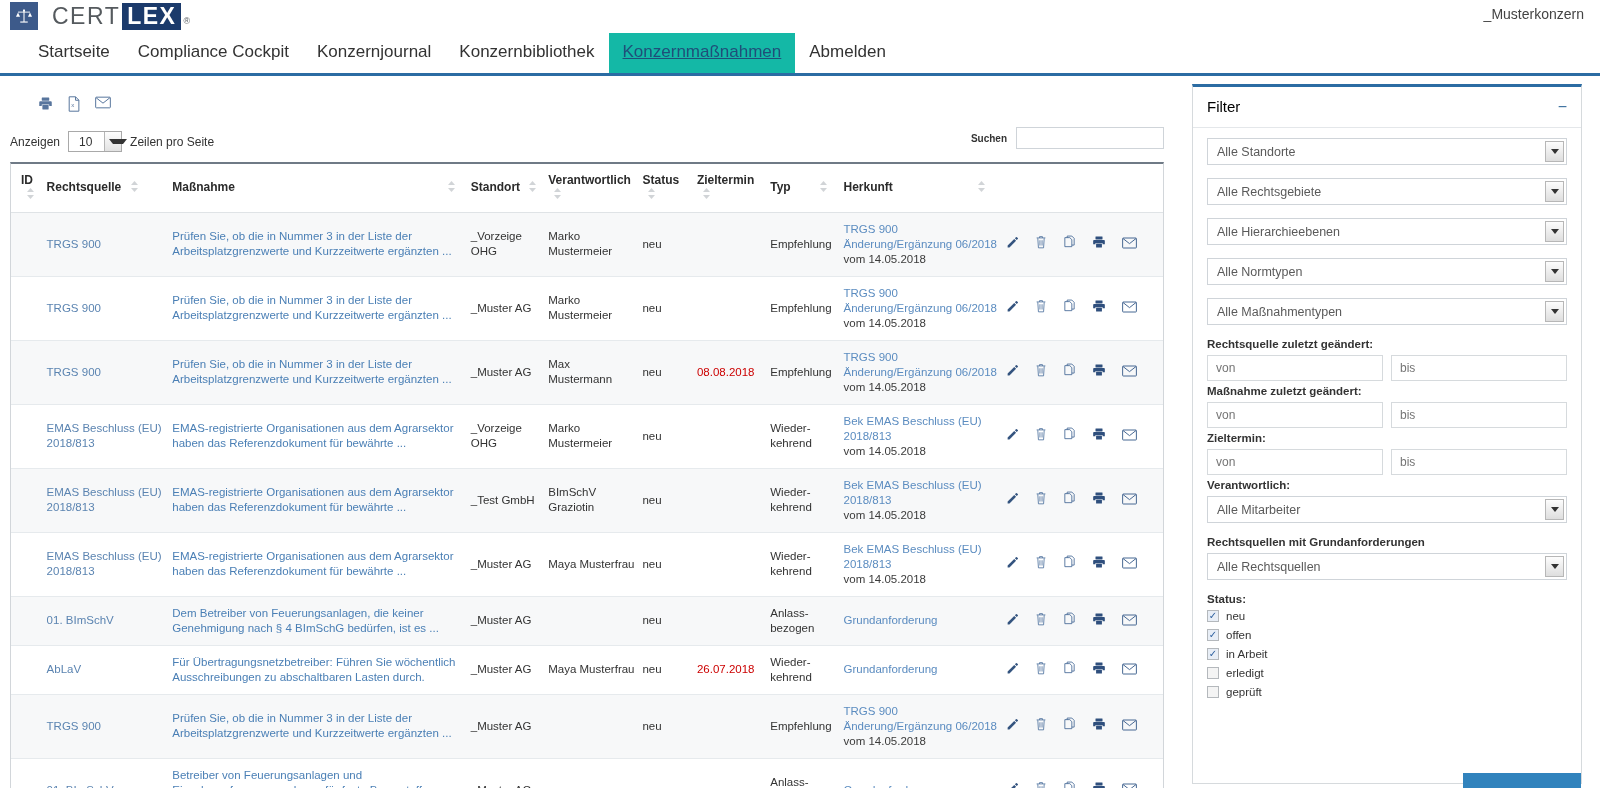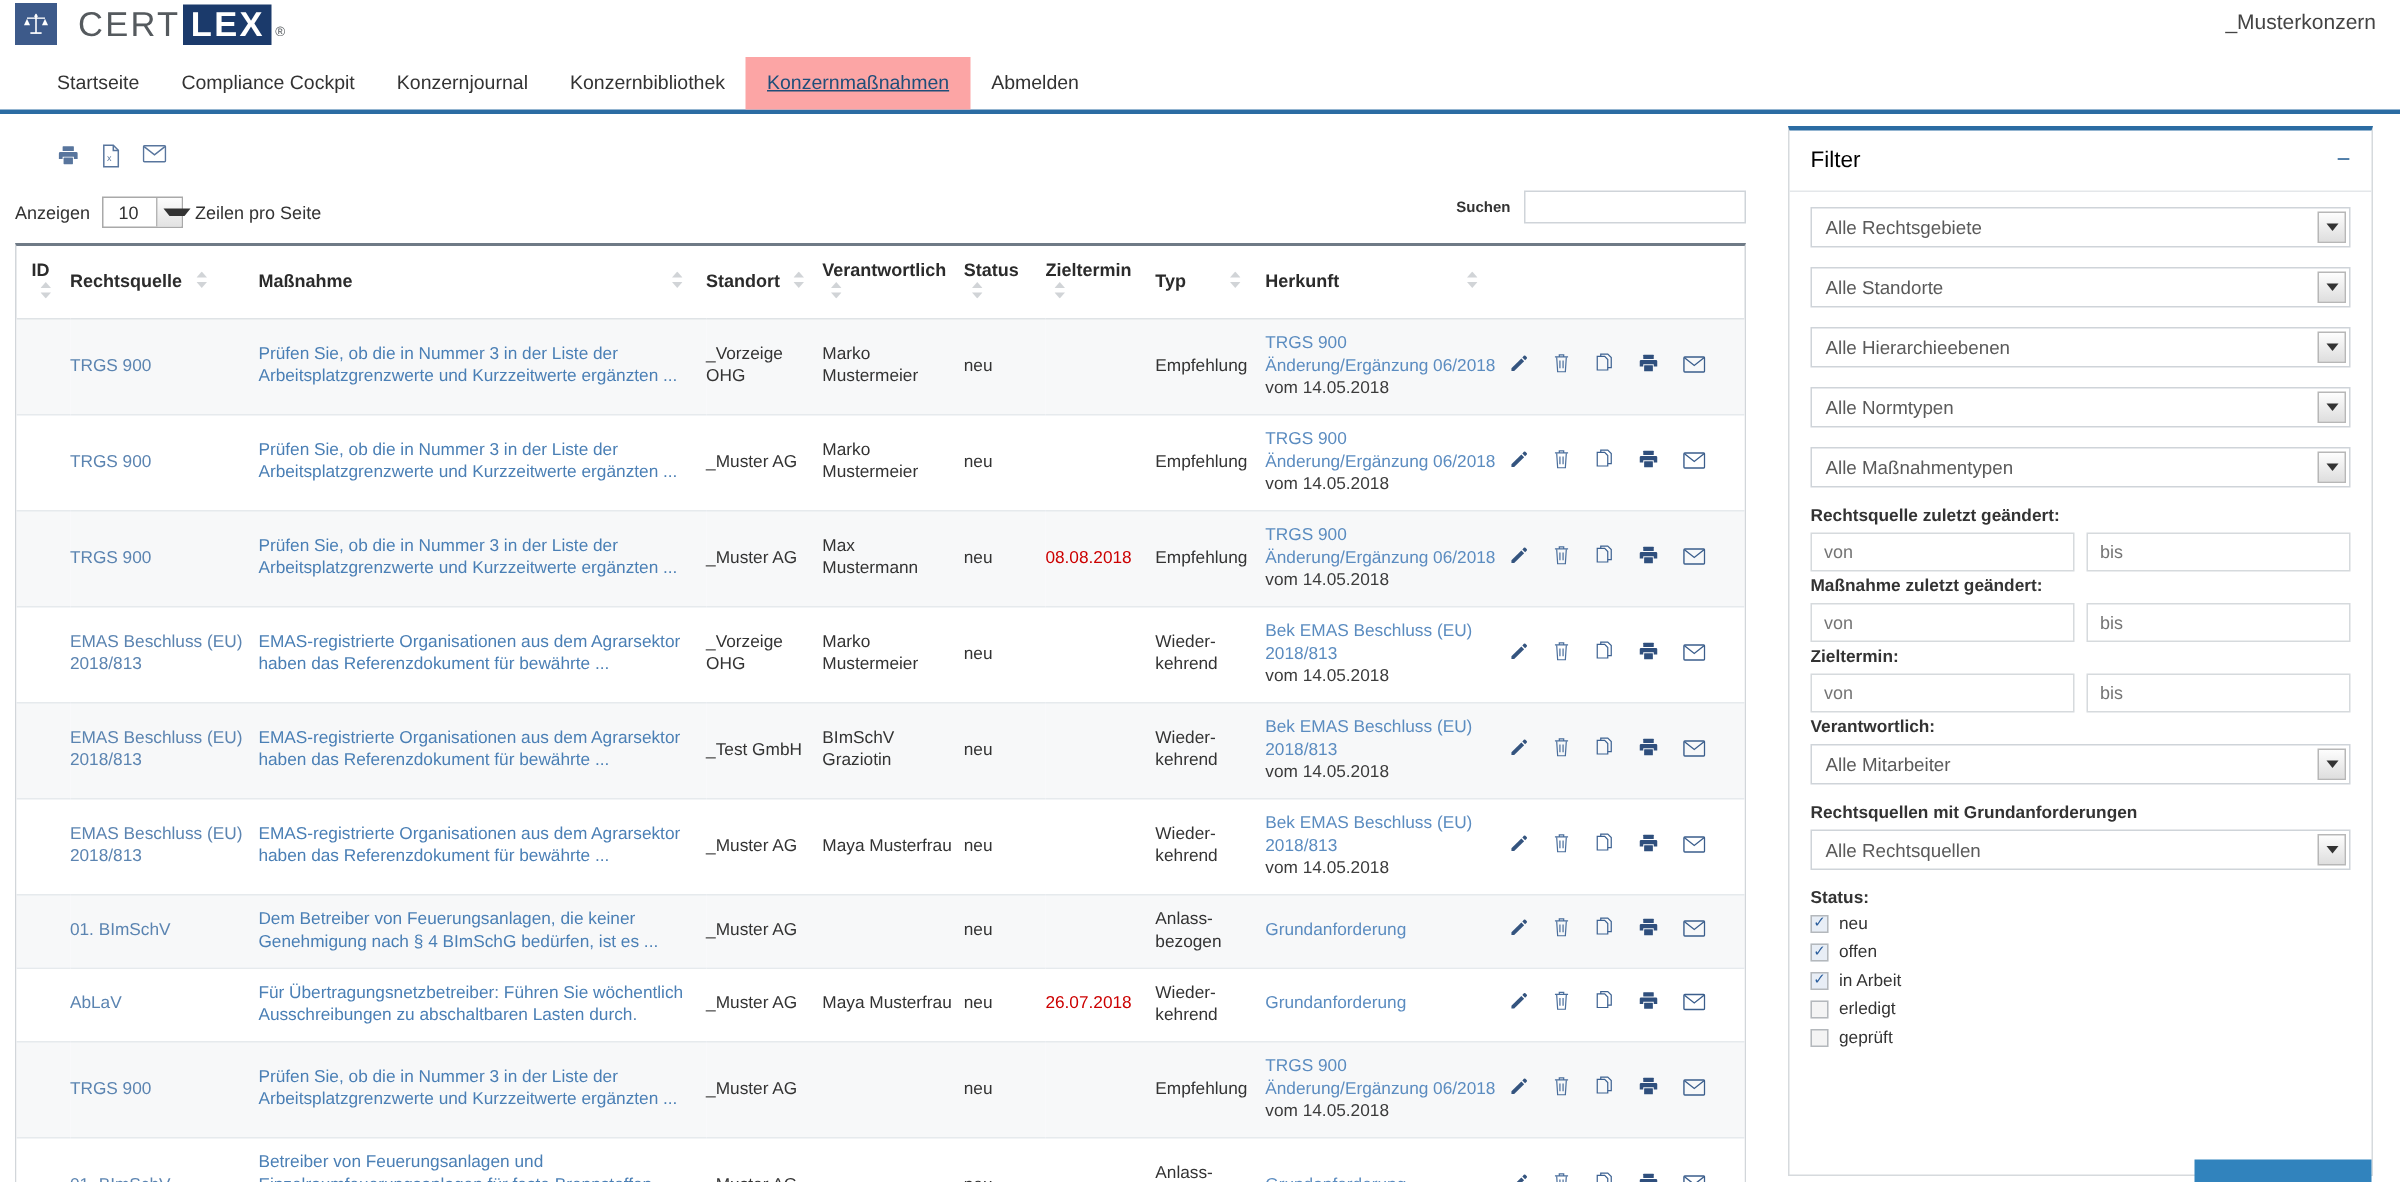--- a/index.html
+++ b/index.html
@@ -47,27 +47,27 @@
 
   
   .nav {
     display: flex; align-items: flex-end;
     padding: 0 0 0 24px;
     height: 44px;
     border-bottom: 3px solid #2b6ca3;
   }
   .nav-item {
     padding: 9px 14px 11px;
-    font-size: 13px;
+    font-size: 17px;
     color: #333;
     cursor: pointer;
     white-space: nowrap;
   }
   .nav-item.active {
-    background: #fca5a5;
+    background: #14b8a6;
     color: #1f4e79;
     text-decoration: underline;
   }
 
   
   .body-wrap { display: flex; padding-top: 8px; }
   .main-col { width: 1180px; padding: 0 16px 0 10px; }
   .side-col { width: 420px; padding: 0 18px 0 12px; }
 
   
@@ -732,27 +732,27 @@
 
   <div class="side-col">
     <div class="filter-panel">
       <div class="filter-head">
         <span class="filter-title">Filter</span>
         <span class="minus-ico">−</span>
       </div>
       <div class="filter-body">
 
         <div class="fselect">
-          <span>Alle Rechtsgebiete</span>
+          <span>Alle Standorte</span>
           <span class="fs-arrow">
               <span class="caret-down"></span>
             </span>
         </div>
         <div class="fselect">
-          <span>Alle Standorte</span>
+          <span>Alle Rechtsgebiete</span>
           <span class="fs-arrow">
               <span class="caret-down"></span>
             </span>
         </div>
         <div class="fselect">
           <span>Alle Hierarchieebenen</span>
           <span class="fs-arrow">
               <span class="caret-down"></span>
             </span>
         </div>

